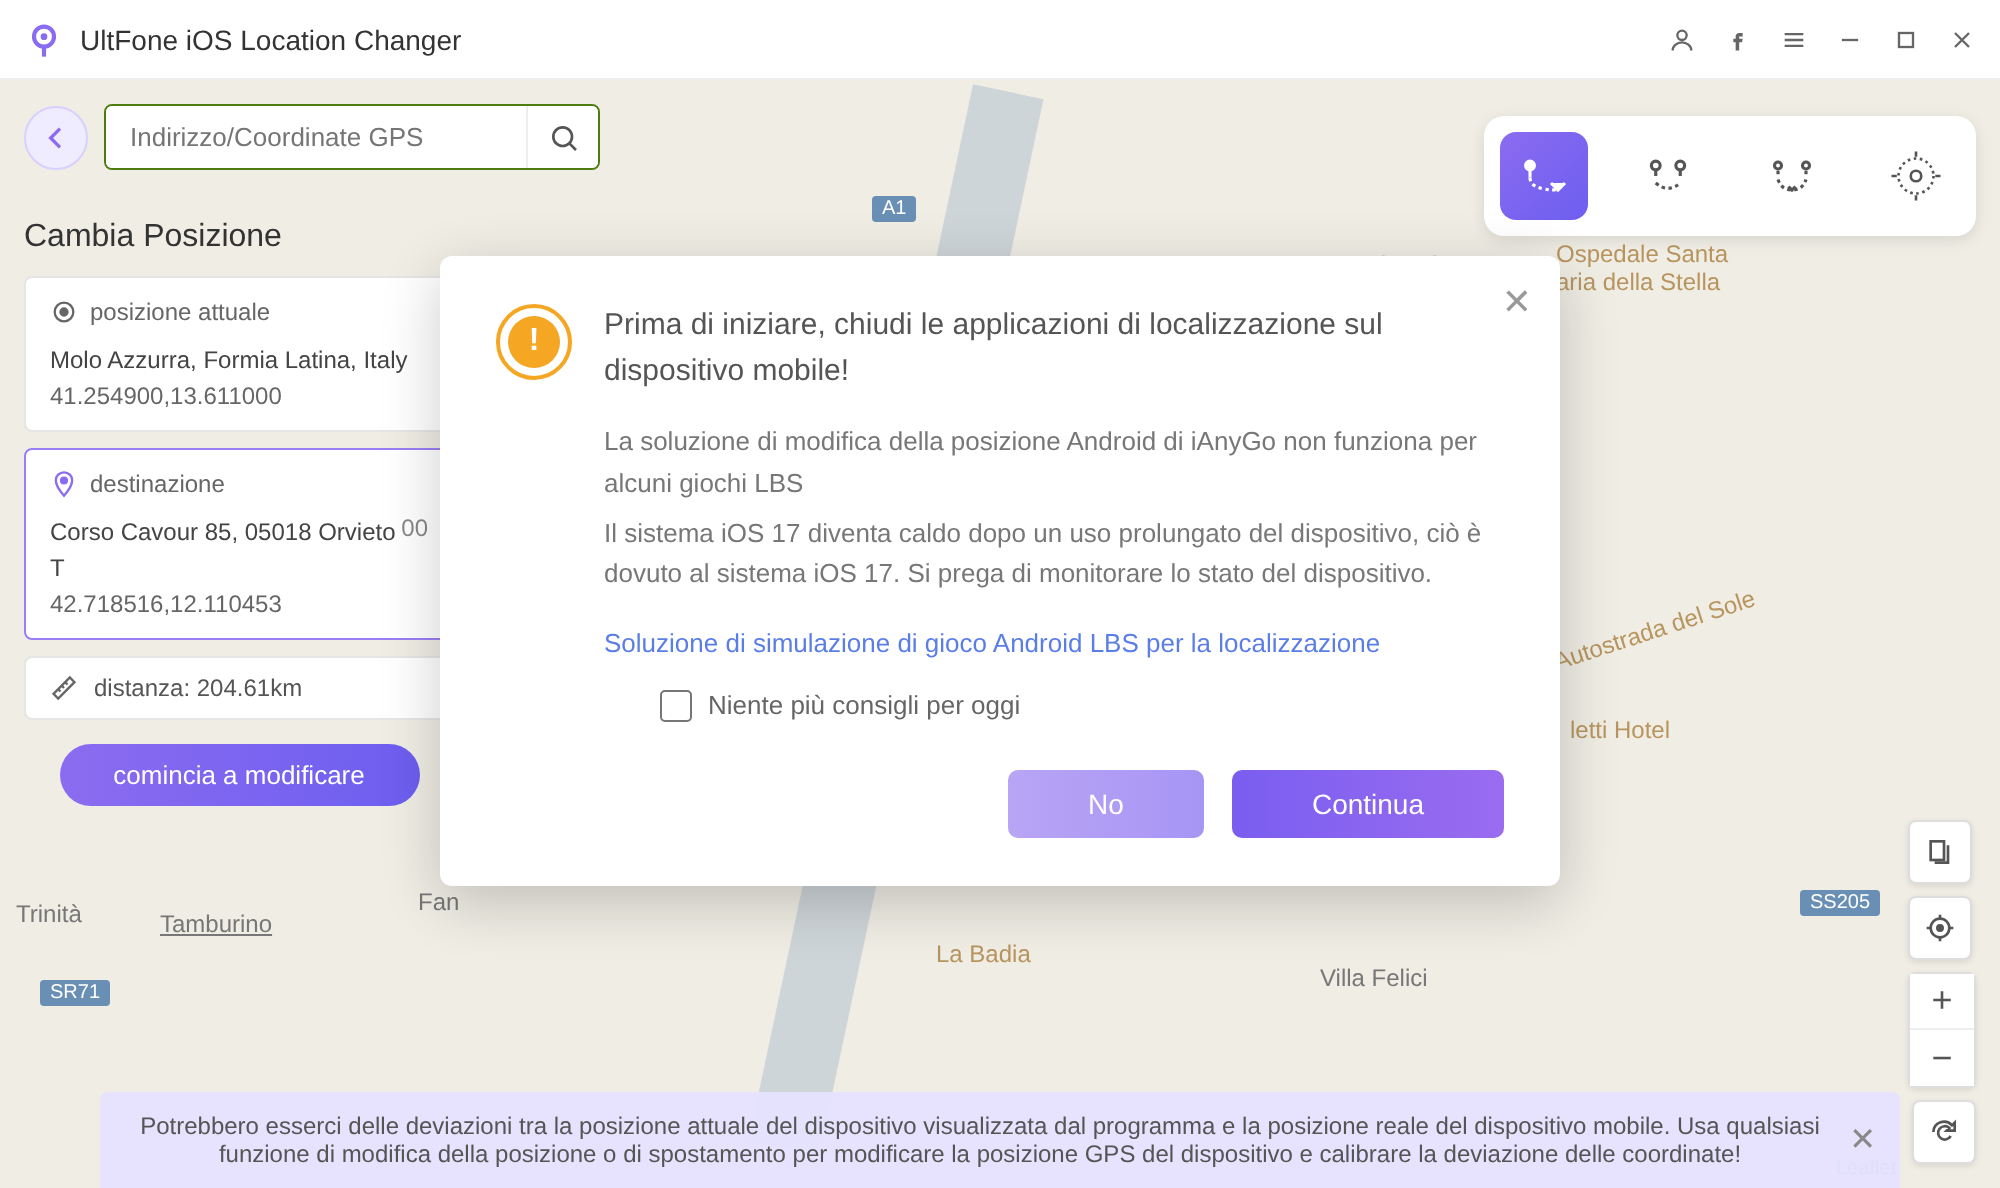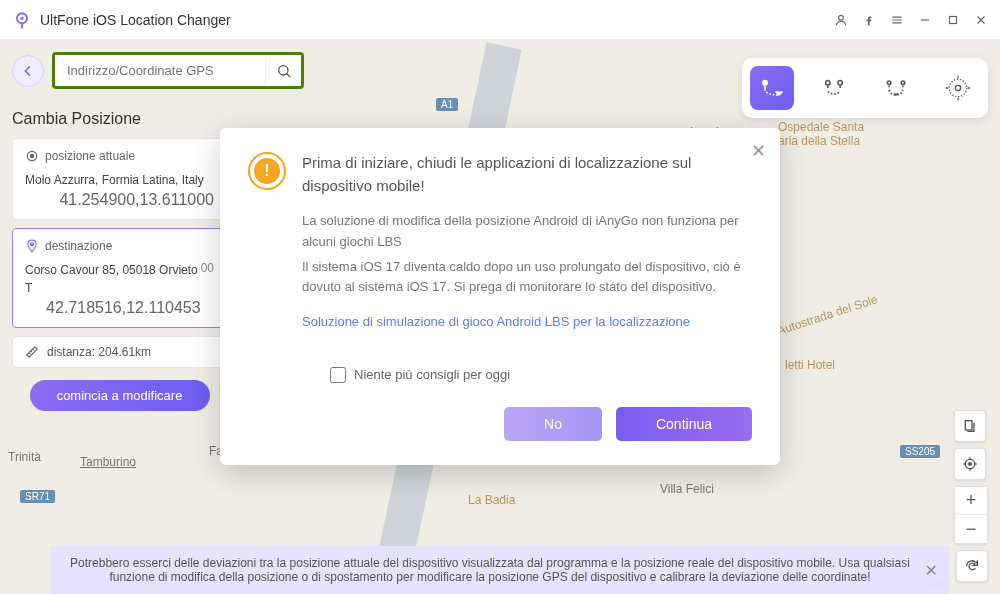--- a/index.html
+++ b/index.html
@@ -14,38 +14,38 @@
     
     .map-area { position: absolute; top: 40px; left: 0; right: 0; bottom: 0; background: #efede4; }
     .map-label { position: absolute; color: #777; font-size: 12px; }
     .map-road { position: absolute; color: #b8955f; font-size: 12px; }
     .map-highway { position: absolute; background: #6a8fb5; color: #fff; font-size: 10px; padding: 1px 5px; border-radius: 2px; }
     .map-road-line { position: absolute; background: #6a8fb5; }
     
     .topbar { position: absolute; top: 52px; left: 12px; display: flex; gap: 8px; align-items: center; }
     .back-btn { width: 32px; height: 32px; border-radius: 50%; background: #f0ecff; display: flex; align-items: center; justify-content: center; cursor: pointer; border: 1px solid #d8d0ff; }
     .back-btn svg { width: 16px; height: 16px; stroke: #8b6cf0; }
-    .search-wrap { display: flex; background: #fff; border-radius: 4px; border: 3px solid #4d7c0f; overflow: hidden; }
+    .search-wrap { display: flex; background: #fff; border-radius: 4px; border: 1px solid #4d7c0f; overflow: hidden; }
     .search-input { border: none; padding: 8px 12px; width: 210px; font-size: 13px; outline: none; }
     .search-btn { width: 36px; background: #fff; border: none; border-left: 1px solid #eee; cursor: pointer; display: flex; align-items: center; justify-content: center; }
     .search-btn svg { width: 16px; height: 16px; stroke: #555; }
     
     .mode-toolbar { position: absolute; top: 58px; right: 12px; background: #fff; border-radius: 10px; padding: 8px; display: flex; gap: 18px; box-shadow: 0 2px 8px rgba(0,0,0,0.1); }
     .mode-btn { width: 44px; height: 44px; display: flex; align-items: center; justify-content: center; cursor: pointer; border-radius: 8px; }
     .mode-btn.active { background: linear-gradient(135deg, #8b6cf0, #6d5ef0); }
     .mode-btn svg { width: 28px; height: 28px; }
     
     .side-panel { position: absolute; top: 110px; left: 12px; width: 215px; }
     .panel-title { font-size: 16px; color: #333; font-weight: 500; margin-bottom: 10px; }
     .panel-card { background: #fff; border: 1px solid #e5e5e5; border-radius: 4px; padding: 10px 12px; margin-bottom: 8px; }
     .panel-card.dest { border: 1.5px solid #9a7ef5; }
     .card-header { display: flex; align-items: center; gap: 6px; color: #666; font-size: 12px; margin-bottom: 8px; }
     .card-header svg { width: 14px; height: 14px; }
     .card-line { font-size: 12px; color: #444; line-height: 1.5; }
-    .card-sub { font-size: 16px; color: #666; margin-top: 2px; text-align: right; }
+    .card-sub { font-size: 12px; color: #666; margin-top: 2px; }
     .distance-row { display: flex; align-items: center; gap: 8px; font-size: 12px; color: #555; padding: 8px 12px; background: #fff; border: 1px solid #e5e5e5; border-radius: 4px; margin-bottom: 12px; }
     .distance-row svg { width: 14px; height: 14px; }
     .start-btn { width: 180px; margin: 0 auto; display: block; padding: 8px 18px; background: linear-gradient(90deg, #8b6cf0, #6d5ef0); color: #fff; border: none; border-radius: 18px; font-size: 13px; cursor: pointer; }
     
     .right-controls { position: absolute; right: 12px; top: 410px; display: flex; flex-direction: column; gap: 6px; }
     .ctrl-btn { width: 32px; height: 32px; background: #fff; border: 1px solid #ddd; border-radius: 4px; display: flex; align-items: center; justify-content: center; cursor: pointer; box-shadow: 0 1px 3px rgba(0,0,0,0.1); }
     .ctrl-btn svg { width: 16px; height: 16px; stroke: #555; }
     .zoom-group { display: flex; flex-direction: column; background: #fff; border: 1px solid #ddd; border-radius: 4px; box-shadow: 0 1px 3px rgba(0,0,0,0.1); }
     .zoom-group button { width: 32px; height: 28px; background: #fff; border: none; cursor: pointer; font-size: 18px; color: #555; }
     .zoom-group button:first-child { border-bottom: 1px solid #eee; }
@@ -59,21 +59,21 @@
     .modal-overlay { position: absolute; inset: 0; display: flex; align-items: center; justify-content: center; }
     .modal { position: absolute; top: 128px; left: 220px; width: 560px; background: #fff; border-radius: 6px; box-shadow: 0 8px 30px rgba(0,0,0,0.2); padding: 24px 28px; }
     .modal-close { position: absolute; top: 12px; right: 14px; cursor: pointer; color: #999; font-size: 18px; }
     .modal-head { display: flex; gap: 16px; align-items: flex-start; margin-bottom: 14px; }
     .modal-icon { width: 38px; height: 38px; border-radius: 50%; background: #fff; border: 2px solid #f5a623; display: flex; align-items: center; justify-content: center; flex-shrink: 0; }
     .modal-icon-inner { width: 26px; height: 26px; border-radius: 50%; background: #f5a623; color: #fff; display: flex; align-items: center; justify-content: center; font-weight: bold; font-size: 16px; }
     .modal-title { font-size: 15px; color: #555; line-height: 1.5; }
     .modal-body { margin-left: 54px; font-size: 13px; color: #777; line-height: 1.6; }
     .modal-body p { margin-bottom: 4px; }
     .modal-link { color: #5b7de8; cursor: pointer; margin-top: 10px; display: inline-block; }
-    .modal-check { margin-left: 54px; margin-top: 34px; display: flex; align-items: center; gap: 8px; font-size: 13px; color: #666; padding-left: 28px; }
+    .modal-check { margin-left: 54px; margin-top: 12px; display: flex; align-items: center; gap: 8px; font-size: 13px; color: #666; padding-left: 28px; }
     .modal-check input { width: 16px; height: 16px; cursor: pointer; }
     .modal-actions { display: flex; gap: 14px; justify-content: flex-end; margin-top: 24px; }
     .btn { padding: 9px 40px; border: none; border-radius: 5px; font-size: 14px; cursor: pointer; }
     .btn-no { background: linear-gradient(90deg, #b8a5f5, #a795f5); color: #fff; }
     .btn-yes { background: linear-gradient(90deg, #7a5ef0, #9a6cf0); color: #fff; }
   </style>
 </head>
 <body>
 
 <div class="titlebar">
@@ -121,21 +121,21 @@
 <div class="map-area">
   <div class="map-road-line" style="top:0; left:430px; width:36px; height:540px; transform: rotate(12deg); opacity:0.25;"></div>
   <div class="map-label" style="top:85px; left:680px; font-size:14px;">Ciconia</div>
   <div class="map-road" style="top:80px; left:778px;">Ospedale Santa</div>
   <div class="map-road" style="top:94px; left:778px;">aria della Stella</div>
   <div class="map-road" style="top:268px; left:775px; transform: rotate(-18deg);">Autostrada del Sole</div>
   <div class="map-road" style="top:318px; left:785px;">letti Hotel</div>
   <div class="map-label" style="top:410px; left:8px;">Trinità</div>
   <div class="map-label" style="top:415px; left:80px;text-decoration:underline;">Tamburino</div>
   <div class="map-label" style="top:392px; left:209px;margin-top:12px;">Fan</div>
-  <div class="map-road" style="top:453px; left:468px;">La Badia</div>
+  <div class="map-road" style="top:430px; left:468px;">La Badia</div>
   <div class="map-label" style="top:442px; left:660px;">Villa Felici</div>
   <div class="map-highway" style="top:58px; left:436px;">A1</div>
   <div class="map-highway" style="top:450px; left:20px;">SR71</div>
   <div class="map-highway" style="top:405px; left:900px;">SS205</div>
 </div>
 
 <div class="topbar">
   <div class="back-btn">
     <svg viewBox="0 0 24 24" fill="none" stroke-width="2.5">
         <path d="M15 5l-7 7 7 7"></path>

